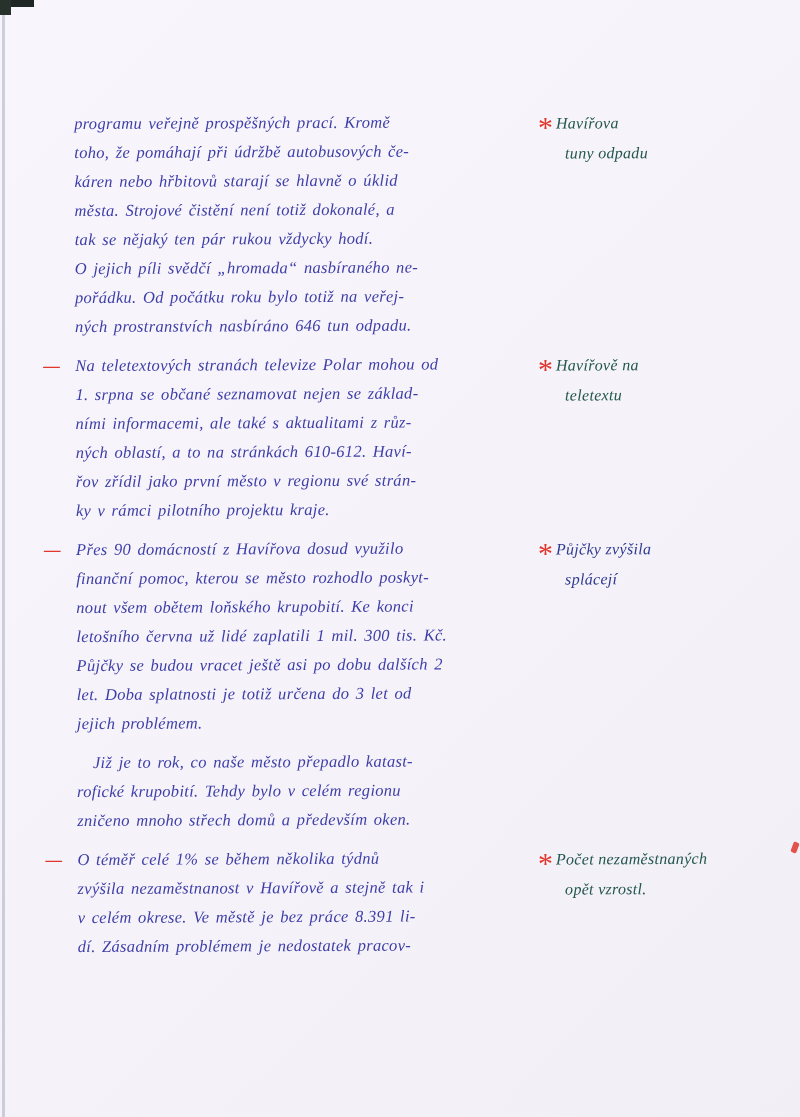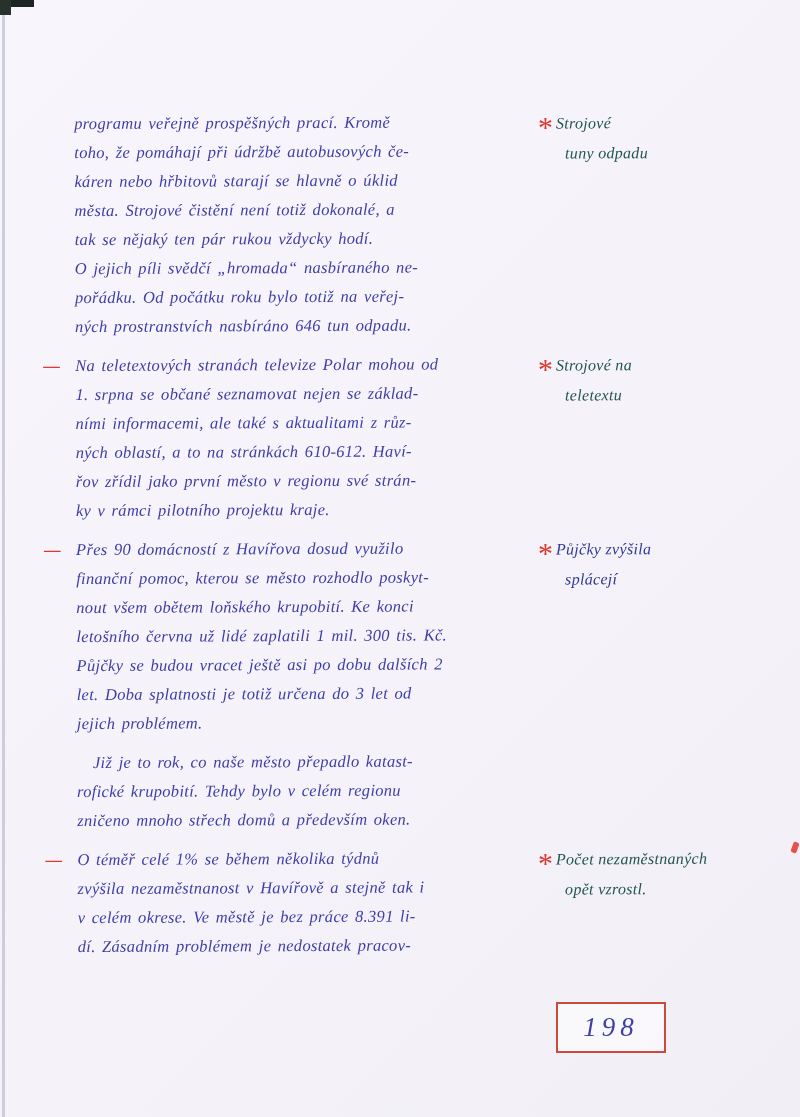--- a/index.html
+++ b/index.html
@@ -99,33 +99,30 @@
       <div class="para">
         <div class="line"><span class="dash-mark">—</span><span>O téměř celé 1% se během několika týdnů</span></div>
         <div class="line"><span>zvýšila nezaměstnanost v Havířově a stejně tak i</span></div>
         <div class="line"><span>v celém okrese. Ve městě je bez práce 8.391 li-</span></div>
         <div class="line"><span>dí. Zásadním problémem je nedostatek pracov-</span></div>
       </div>
     </div>
 
   <div id="margin-col">
       <div class="margin-note teal" style="top: 108px;">
-        <div class="mline"><span class="star">*</span><span>Strojové</span></div>
+        <div class="mline"><span class="star">*</span><span>Havířova</span></div>
         <div class="mline l2">tuny odpadu</div>
       </div>
       <div class="margin-note teal" style="top: 350px;">
-        <div class="mline"><span class="star">*</span><span>Strojové na</span></div>
+        <div class="mline"><span class="star">*</span><span>Havířově na</span></div>
         <div class="mline l2">teletextu</div>
       </div>
       <div class="margin-note blue" style="top: 534px;">
         <div class="mline"><span class="star">*</span><span>Půjčky zvýšila</span></div>
         <div class="mline l2">splácejí</div>
       </div>
       <div class="margin-note teal" style="top: 844px;">
         <div class="mline"><span class="star">*</span><span>Počet nezaměstnaných</span></div>
         <div class="mline l2">opět vzrostl.</div>
       </div>
     </div>
 
-  <div class="pagenum-box">
-    <span>198</span>
-  </div>
 </div>
 
 </body></html>

